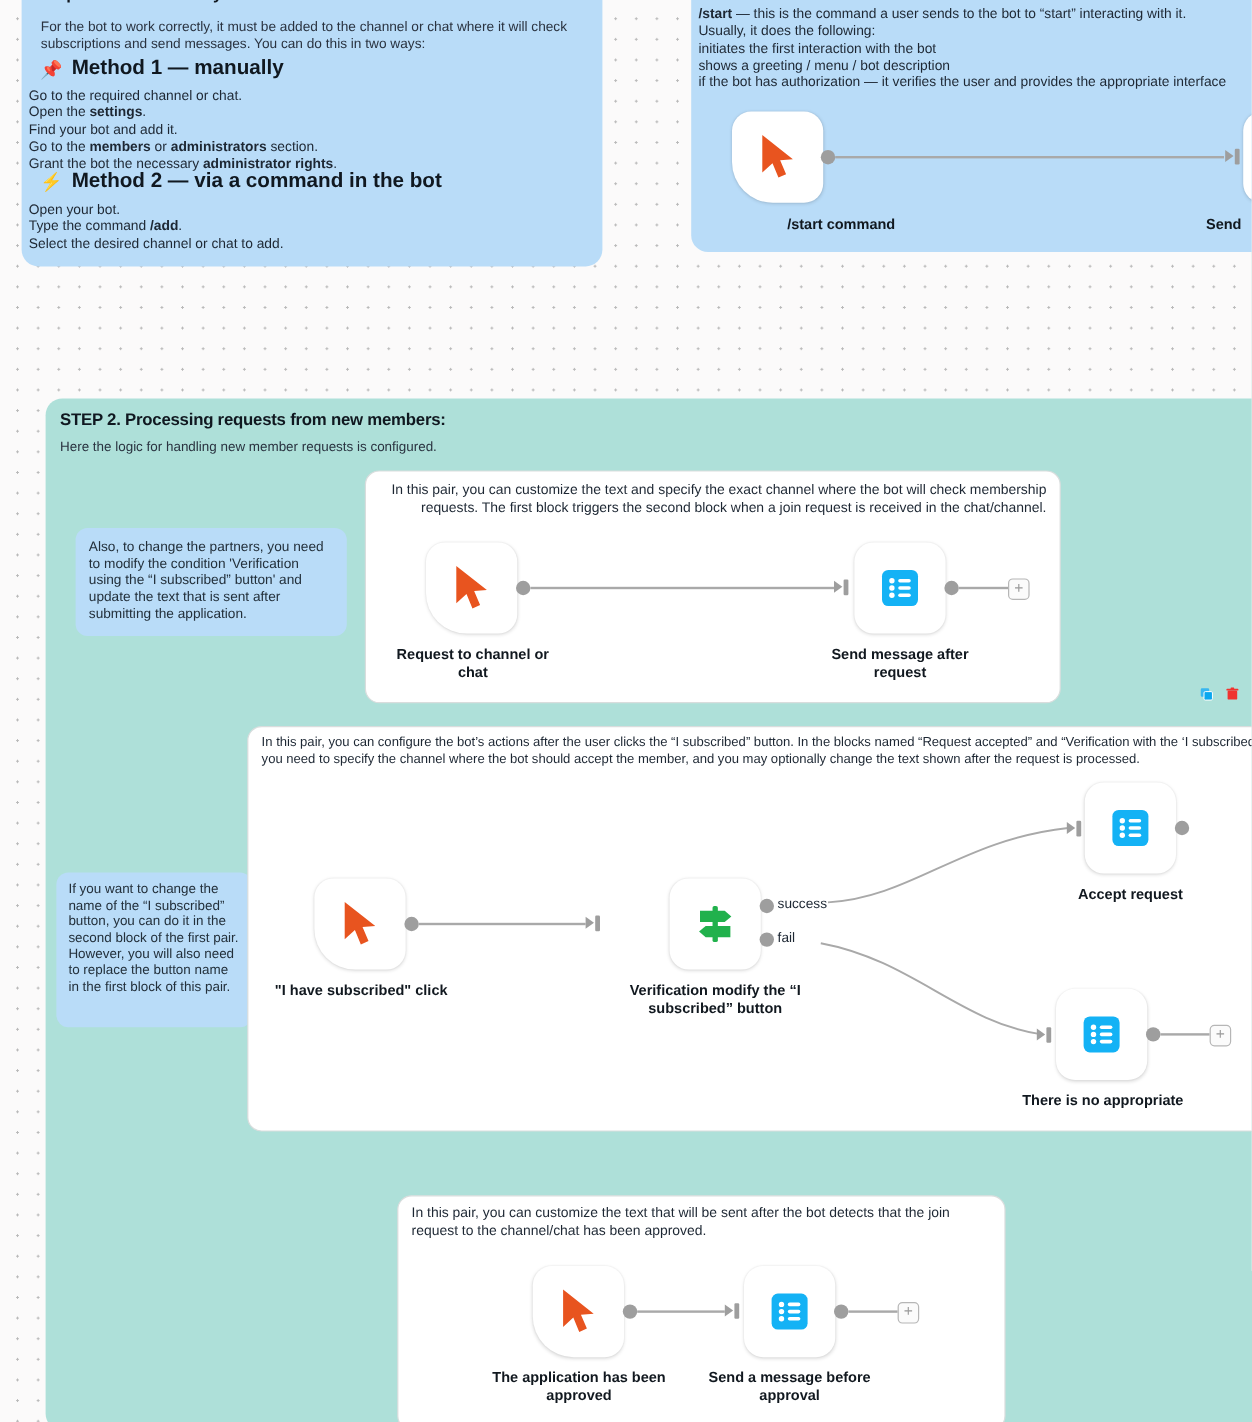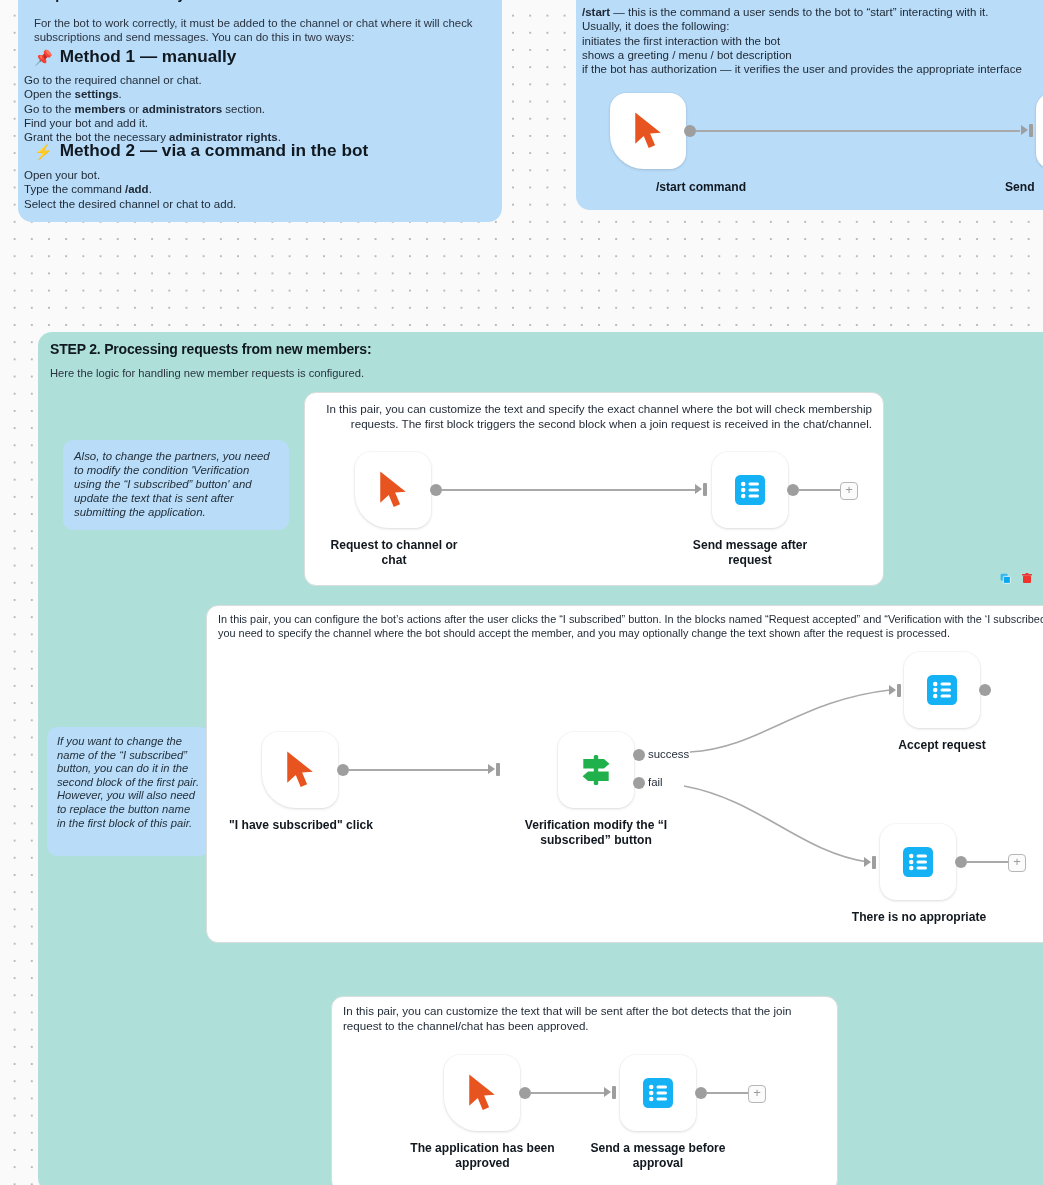--- a/index.html
+++ b/index.html
@@ -35,21 +35,20 @@
 
   .note{
     position:absolute;
     background:#b9dcf8;
     border-radius:10px;
     box-sizing:border-box;
     padding:9px 11px 10px 11px;
     font-size:11.4px;
     line-height:14.1px;
     color:#23303b;
-    font-style:italic;
   }
 
   .desc{
     position:absolute;
     font-size:11.6px;
     line-height:14.6px;
     color:#1d2733;
     white-space:pre-line;
   }
   .desc-sm{font-size:10.9px;line-height:13.6px;}
@@ -145,22 +144,22 @@
 </div>
 <div class="h-step" style="left:34px;top:-14px;width:460px;">Step 1. Add the bot to your channel or chat</div>
 <div class="h-sub" style="left:34px;top:16px;width:455px;">For the bot to work correctly, it must be added to the channel or chat where it will check subscriptions and send messages. You can do this in two ways:</div>
 
 <div class="h-method" style="left:34px;top:46px;">
   <span class="emoji">📌</span><span>Method 1 — manually</span>
 </div>
 <div class="body-lines" style="left:24px;top:73px;width:470px;">
   <div>Go to the required channel or chat.</div>
   <div>Open the <b>settings</b>.</div>
+  <div>Find your bot and add it.</div>
   <div>Go to the <b>members</b> or <b>administrators</b> section.</div>
-  <div>Find your bot and add it.</div>
   <div>Grant the bot the necessary <b>administrator rights</b>.</div>
 </div>
 
 <div class="h-method" style="left:34px;top:140px;">
   <span class="emoji">⚡</span><span>Method 2 — via a command in the bot</span>
 </div>
 <div class="body-lines" style="left:24px;top:168px;width:470px;">
   <div>Open your bot.</div>
   <div>Type the command <b>/add</b>.</div>
   <div>Select the desired channel or chat to add.</div>

